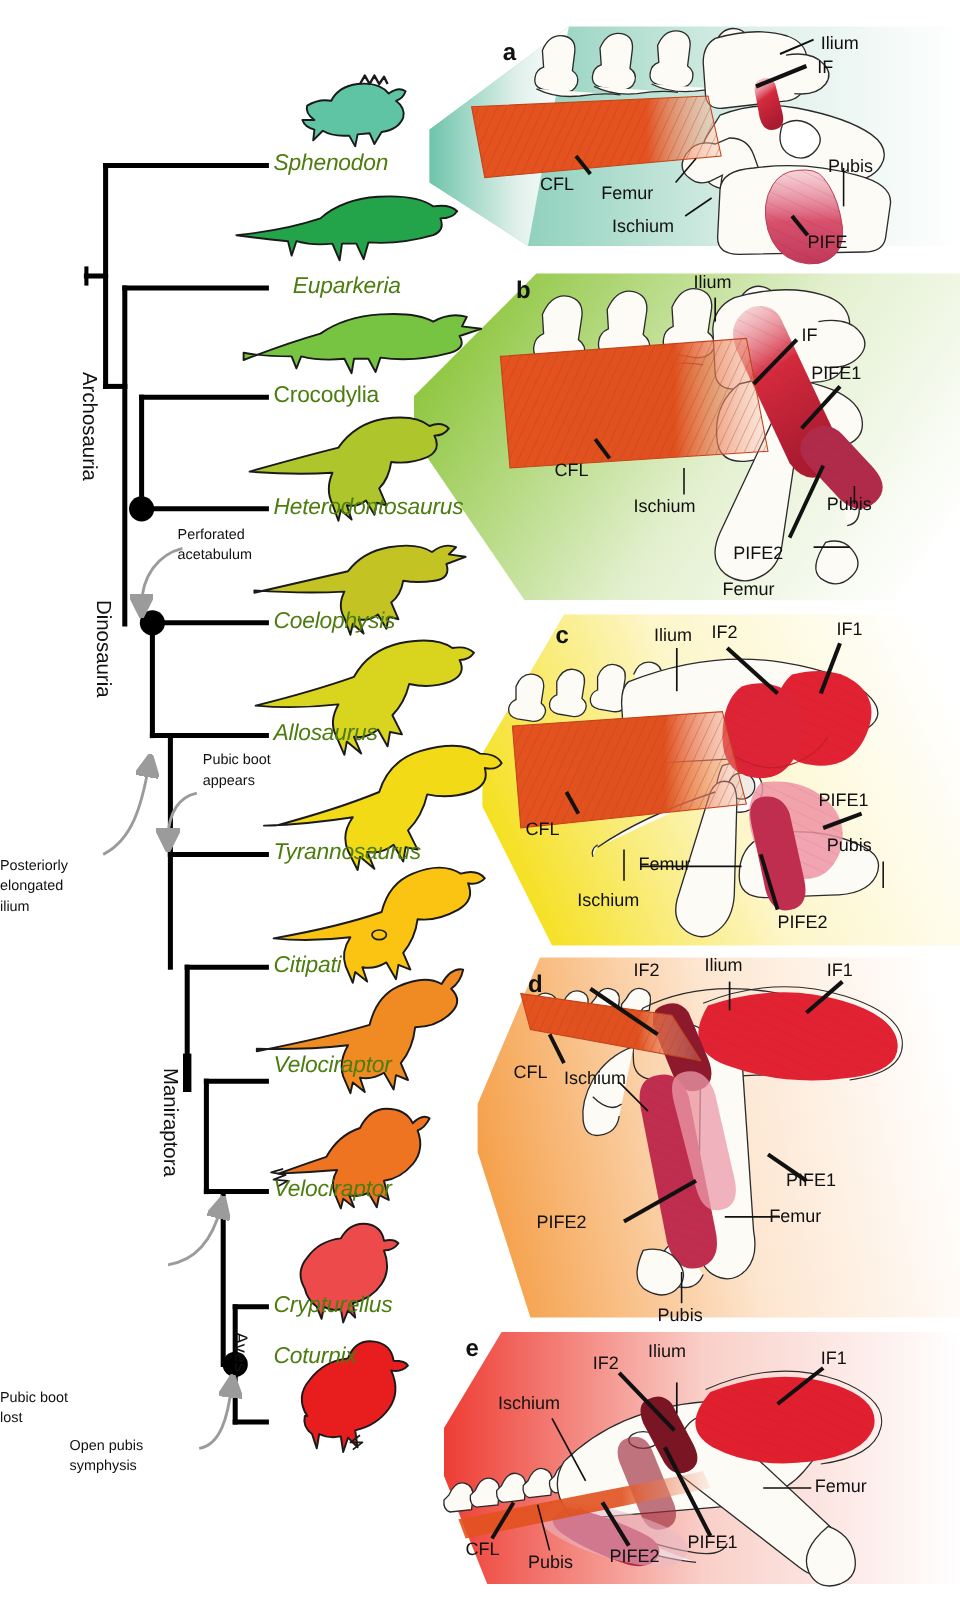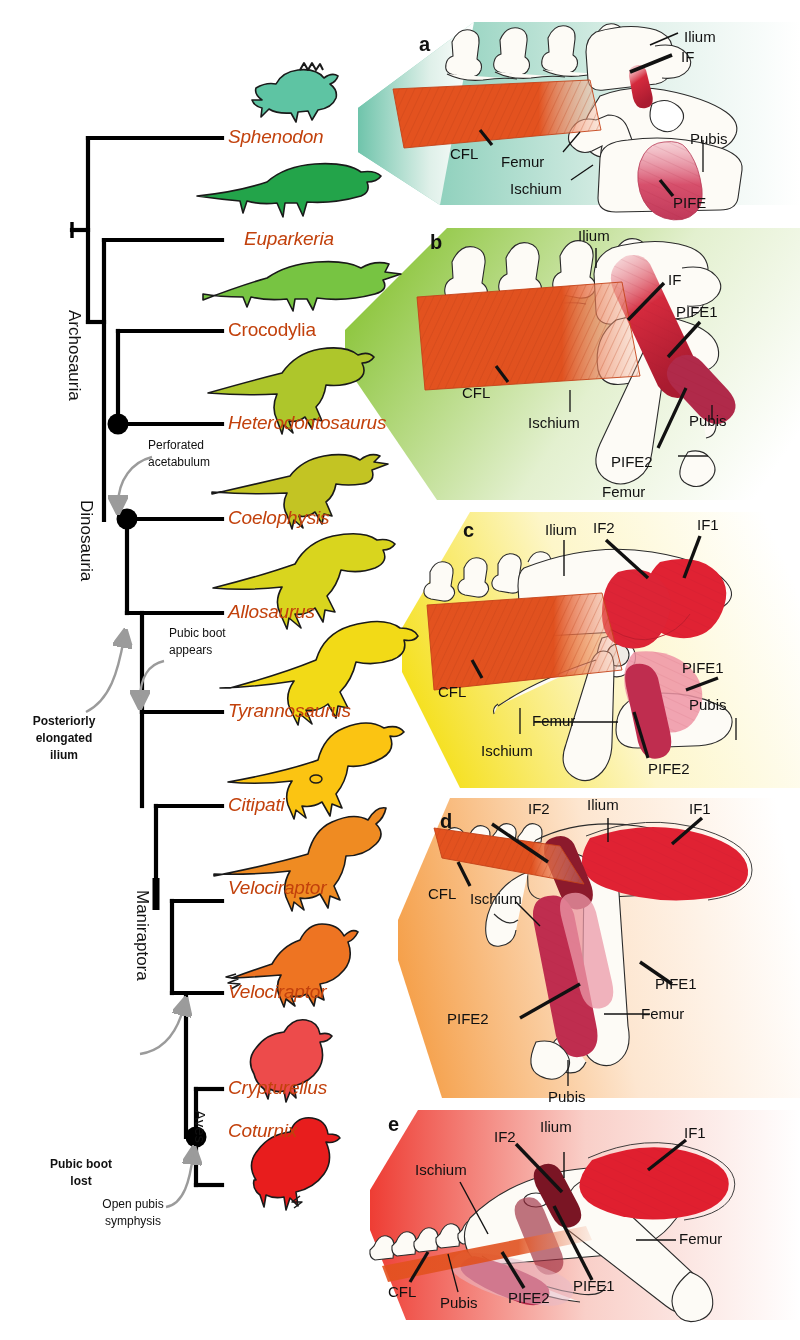--- a/index.html
+++ b/index.html
@@ -7,32 +7,32 @@
     width:800px;height:1340px;position:relative;overflow:hidden;
     font-family:"Liberation Sans","DejaVu Sans",sans-serif;
     color:#111;
   }
   .fig{position:absolute;left:0;top:0;width:800px;height:1340px;}
   svg{display:block;}
   .abs{position:absolute;}
   
   .taxon{
     position:absolute;font-size:19px;font-style:italic;white-space:nowrap;
-    color:#c2410c;letter-spacing:-0.2px;
+    color:#4d7c0f;letter-spacing:-0.2px;
   }
   .taxon.upright{font-style:normal;}
   .clade{
     position:absolute;font-size:17px;white-space:nowrap;color:#111;
     transform-origin:0 0;
   }
   .annot{
     position:absolute;font-size:12px;line-height:17px;color:#111;white-space:pre;
   }
-  .annot.right{text-align:center;font-weight:bold;}
-  .annot.center{text-align:center;}
+  .annot.right{text-align:left;}
+  .annot.center{text-align:left;}
   .panel-letter{
     position:absolute;font-size:20px;font-weight:bold;color:#111;
   }
   .lbl{
     position:absolute;font-size:15px;color:#111;white-space:nowrap;
   }
 </style>
 </head>
 <body>
 

